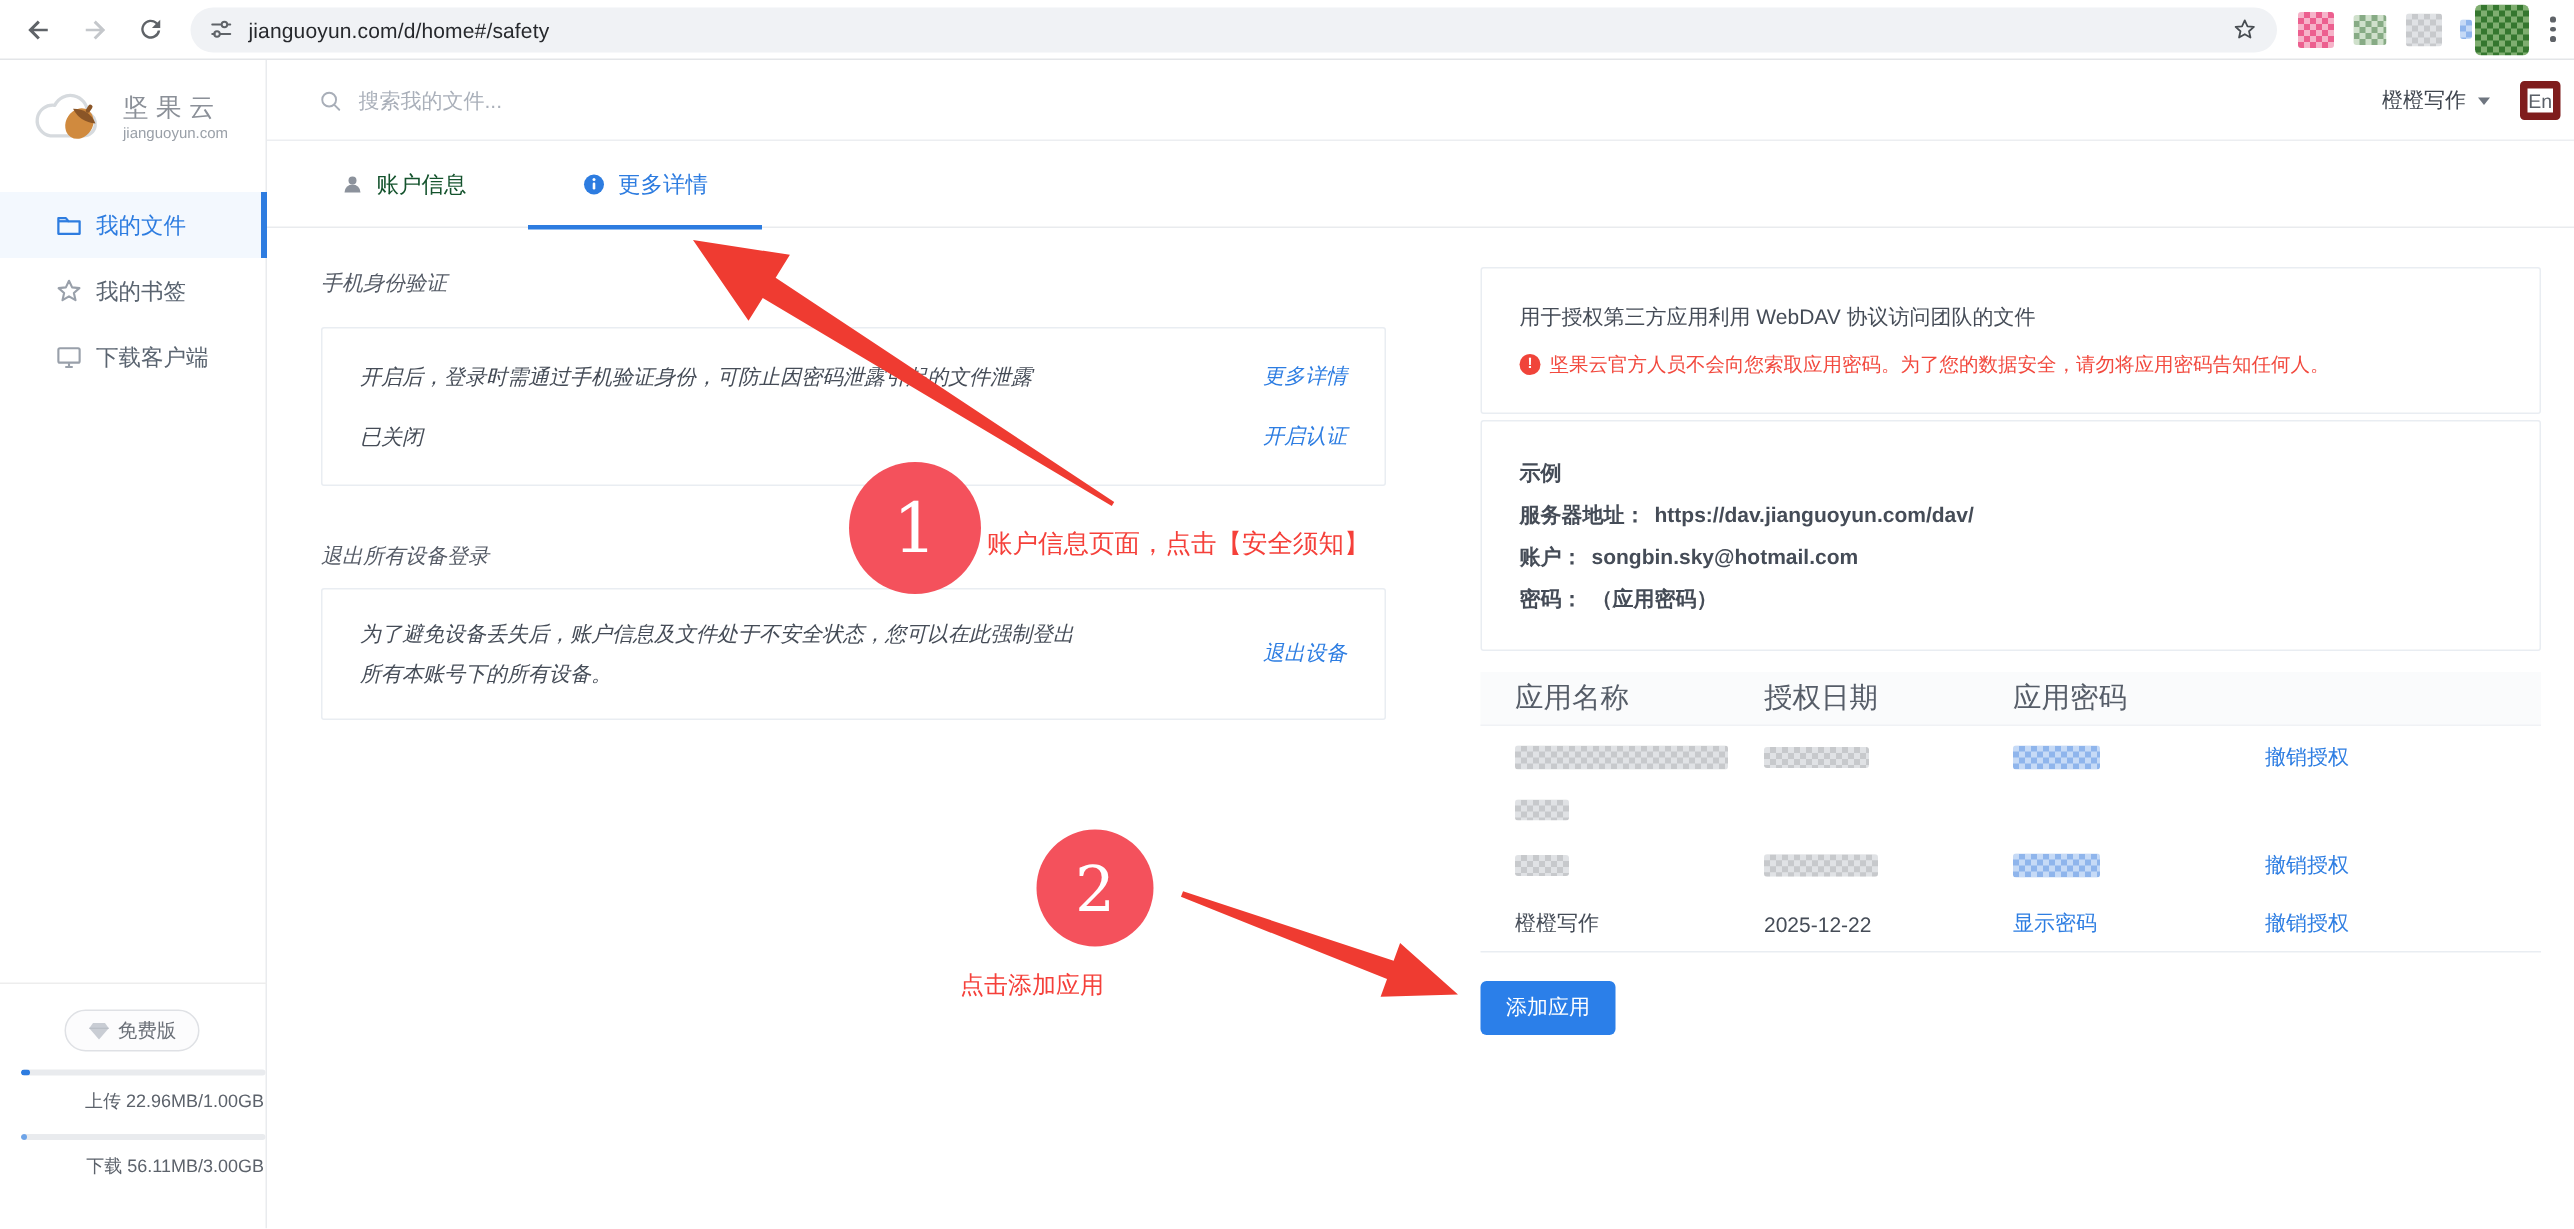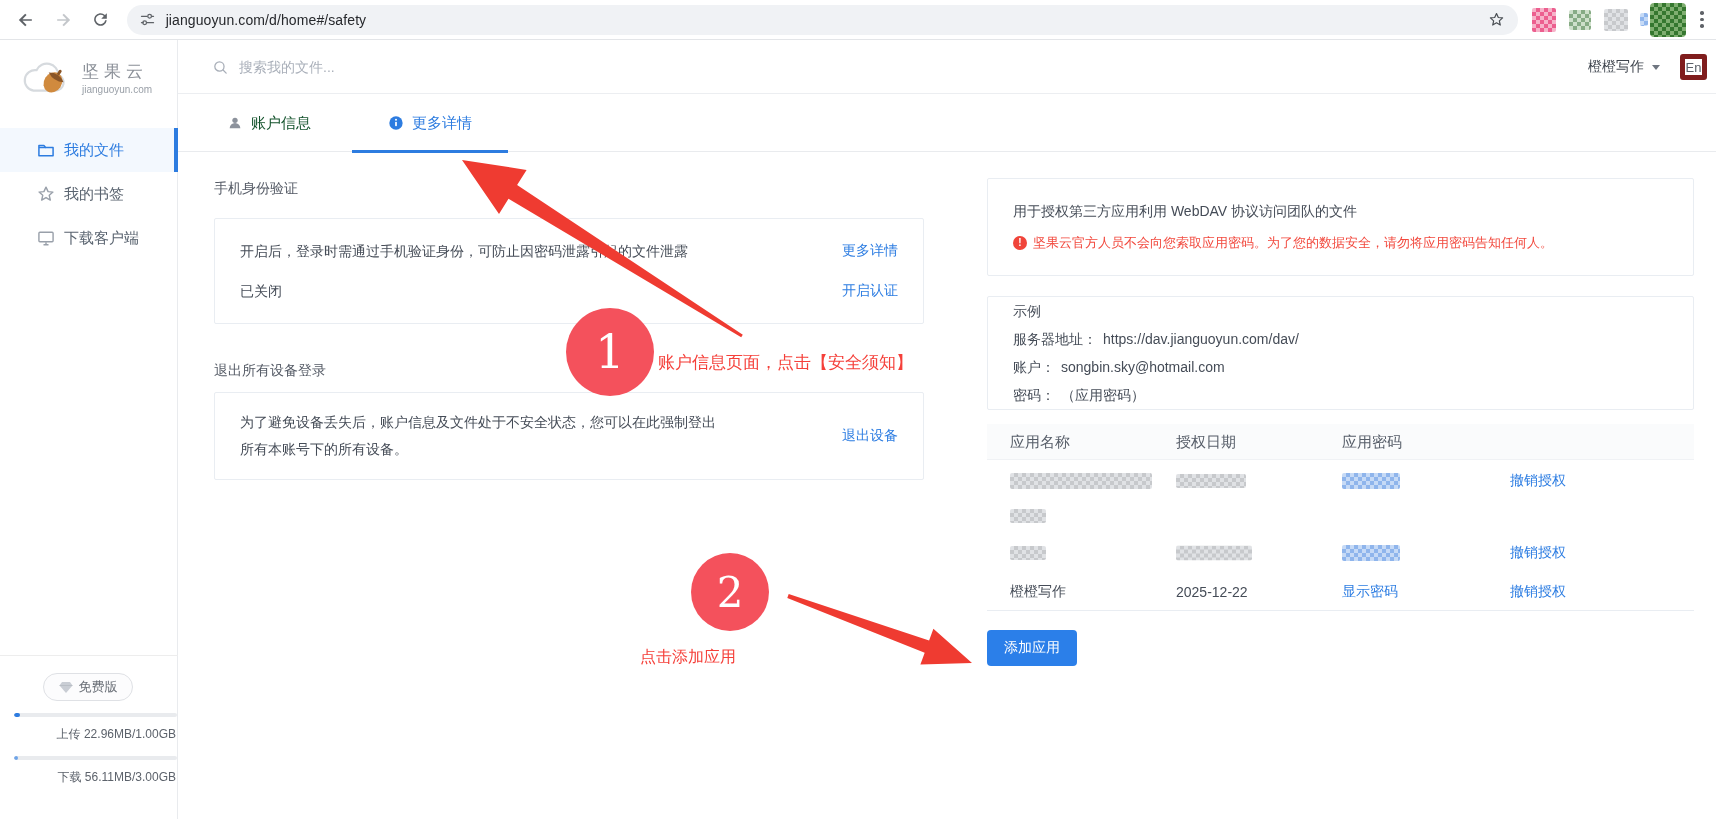--- a/index.html
+++ b/index.html
@@ -58,45 +58,45 @@
               font-size:13px; color:#5a6068; display:flex; align-items:center; justify-content:center; cursor:pointer; background:#fff; }
   .tabrow { position:absolute; left:178px; top:94px; width:1538px; height:58px; background:#fff; border-bottom:1px solid #e9ebee; }
   .tab { position:absolute; top:0; width:156px; height:58px; display:flex; align-items:center; justify-content:center; gap:8px;
          font-size:15px; color:#14532d; cursor:pointer; }
   .tab.t1 { left:13px; }
   .tab.t2 { left:174px; color:#2d7ce0; }
   .tab.t2::after { content:""; position:absolute; left:0; bottom:-1px; width:156px; height:3px; background:#2d7ce0; }
 
   
   .col { position:absolute; top:178px; }
-  .col-left  { left:214px; width:710px; }
+  .col-left  { left:214px; width:710px;font-style:italic; }
   .col-right { left:987px; width:707px; }
   h3.sec { font-size:14px; font-weight:400; color:#555b66; height:20px; line-height:20px; margin-bottom:20px; }
   .card { border:1px solid #e9edf2; border-radius:2px; background:#fff; }
   .card .frow { display:flex; justify-content:space-between; align-items:center; }
   a.lnk { color:#2d7de2; text-decoration:none; font-size:14px; cursor:pointer; white-space:nowrap; }
   .card1 { padding:22px 25px; }
   .card1 .frow + .frow { margin-top:20px;text-align:center; }
   .ftxt { font-size:14px; color:#454c57; line-height:20px; }
   h3.sec2 { margin-top:36px; margin-bottom:12px; }
   .card2 { padding:16px 25px; display:flex; justify-content:space-between; align-items:center; }
   .card2 .desc { width:480px; font-size:14px; line-height:27px; color:#454c57; }
 
   .cardA { padding:22px 25px; }
   .warnline { margin-top:12px; font-size:13px; color:#f2493e; display:flex; align-items:center; gap:6px; line-height:20px; }
   .warn-ic { flex:0 0 auto; width:14px; height:14px; border-radius:50%; background:#f0443a; color:#fff; font-size:10px; font-weight:bold;
              display:flex; align-items:center; justify-content:center; }
-  .cardB { margin-top:20px; padding:4px 25px; }
+  .cardB { margin-top:4px; padding:24px 25px;font-weight:bold; }
   .cardB .ln { font-size:14px; color:#454c57; line-height:20px; }
   .cardB .ln + .ln { margin-top:8px; }
   .cardB .lab { margin-right:6px; }
 
   .apptable { margin-top:14px; }
   .thead { position:relative; height:36px; background:#fafbfc; border-bottom:1px solid #f0f2f5; }
-  .thead span { position:absolute; top:0; line-height:36px; font-size:15px; color:#565d68; }
+  .thead span { position:absolute; top:0; line-height:36px; font-size:19px; color:#565d68; }
   .c1 { left:23px; } .c2 { left:189px; } .c3 { left:355px; } .c4 { left:523px; }
   .tbody { padding-top:6px; padding-bottom:8px; border-bottom:1px solid #e9edf2; }
   .trow { position:relative; height:20px; }
   .trow > * { position:absolute; top:50%; transform:translateY(-50%); }
   .trow .cell { font-size:14px; color:#454c57; }
   .r1 { margin-top:6px; height:18px; }
   .r1b { margin-top:18px; height:16px; }
   .r2 { margin-top:20px; height:18px; }
   .r3 { margin-top:20px; height:20px; }
   .add-btn { margin-top:19px; width:90px; height:36px; background:#2b7fe9; border:none; border-radius:4px; color:#fff;

